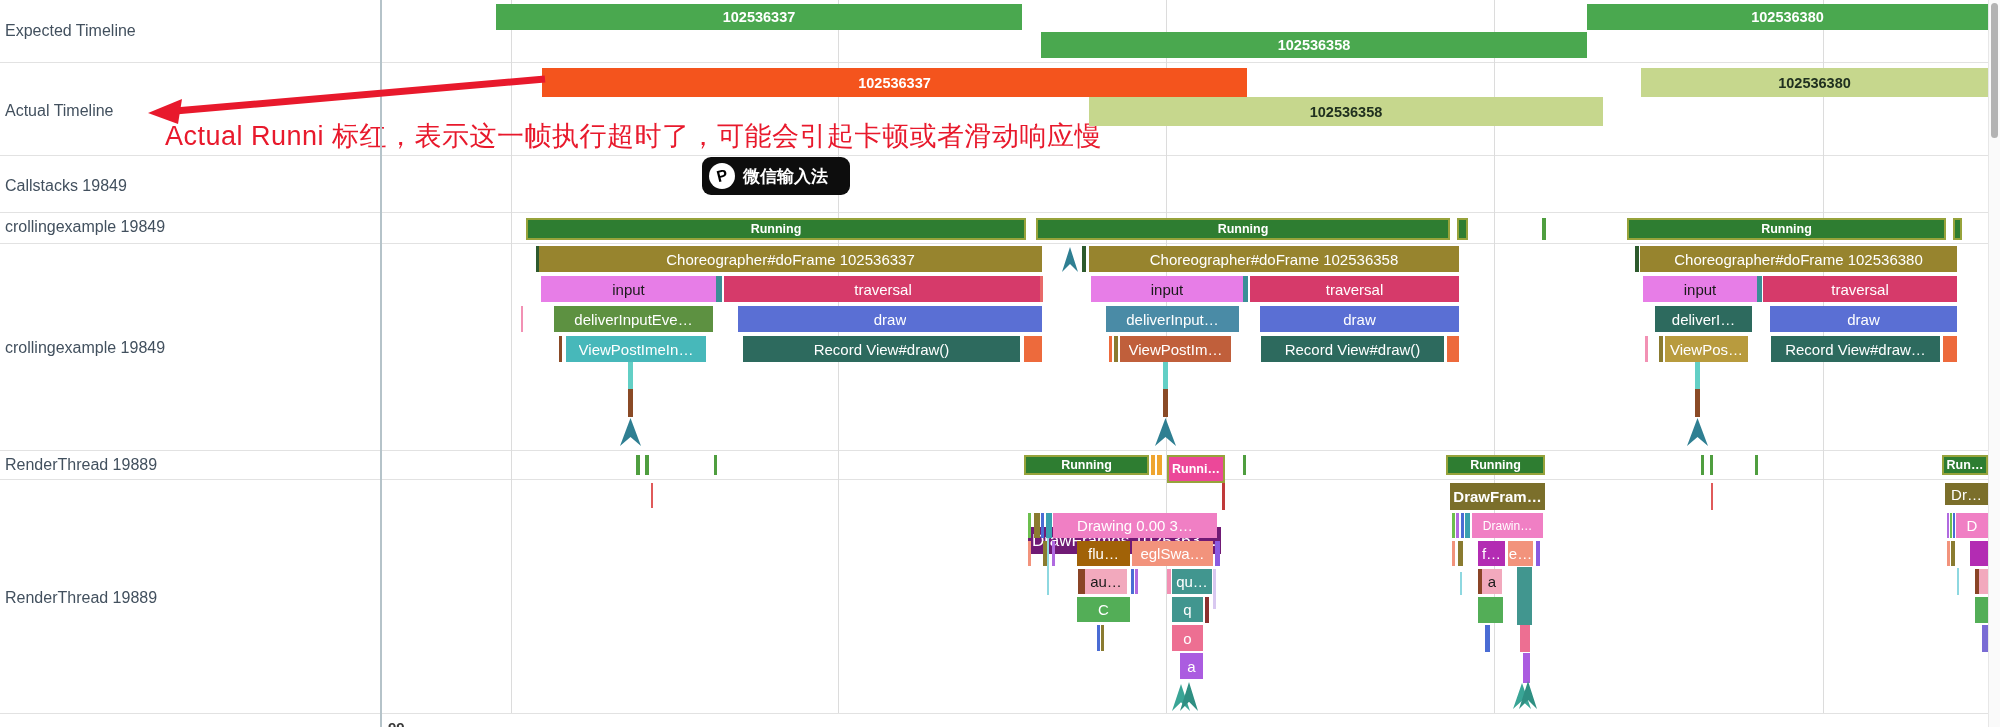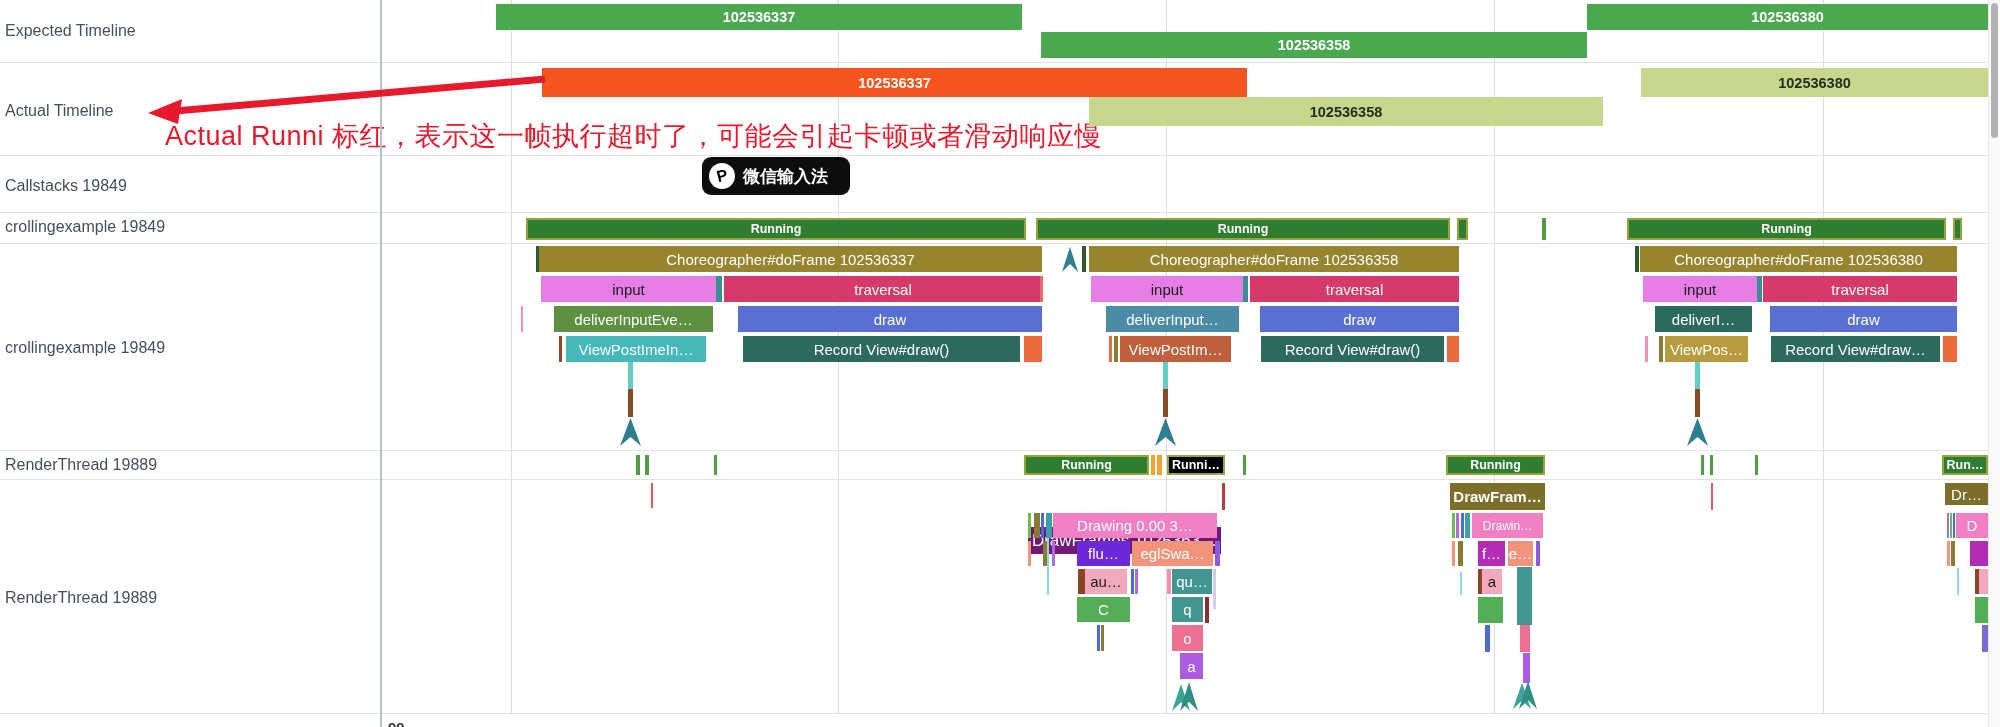--- a/index.html
+++ b/index.html
@@ -178,21 +178,21 @@
     </div>
     <div class="bar" style="left: 1943px; top: 336px; width: 14px; height: 26px; background: rgb(237, 106, 60);"></div>
     <div class="bar" style="left: 636px; top: 455px; width: 4px; height: 20px; background: rgb(79, 158, 63);"></div>
     <div class="bar" style="left: 645px; top: 455px; width: 4px; height: 20px; background: rgb(79, 158, 63);"></div>
     <div class="bar" style="left: 714px; top: 455px; width: 3px; height: 20px; background: rgb(79, 158, 63);"></div>
     <div class="bar" style="left: 1024px; top: 455px; width: 125px; height: 20px; background: rgb(46, 125, 49); color: rgb(255, 255, 255); font-size: 12.5px; font-weight: 700; border: 2px solid rgb(151, 163, 59);">
       <span>Running</span>
     </div>
     <div class="bar" style="left: 1151px; top: 455px; width: 4px; height: 20px; background: rgb(239, 165, 47);"></div>
     <div class="bar" style="left: 1157px; top: 455px; width: 5px; height: 20px; background: rgb(239, 165, 47);"></div>
-    <div class="bar" style="left: 1167px; top: 455px; width: 58px; height: 20px; background: #000000; color: rgb(255, 255, 255); font-size: 12.5px; font-weight: 700; border: 2px solid rgb(151, 163, 59); text-align: center;">
+    <div class="bar" style="left: 1167px; top: 455px; width: 58px; height: 28px; background: #ec4899; color: rgb(255, 255, 255); font-size: 12.5px; font-weight: 700; border: 2px solid rgb(151, 163, 59); text-align: center;">
       <span>Runni…</span>
     </div>
     <div class="bar" style="left: 1243px; top: 455px; width: 3px; height: 20px; background: rgb(79, 158, 63);"></div>
     <div class="bar" style="left: 1446px; top: 455px; width: 99px; height: 20px; background: rgb(46, 125, 49); color: rgb(255, 255, 255); font-size: 12.5px; font-weight: 700; border: 2px solid rgb(151, 163, 59);">
       <span>Running</span>
     </div>
     <div class="bar" style="left: 1701px; top: 455px; width: 3px; height: 20px; background: rgb(79, 158, 63);"></div>
     <div class="bar" style="left: 1710px; top: 455px; width: 3px; height: 20px; background: rgb(79, 158, 63);"></div>
     <div class="bar" style="left: 1755px; top: 455px; width: 3px; height: 20px; background: rgb(79, 158, 63);"></div>
     <div class="bar" style="left: 1942px; top: 455px; width: 46px; height: 20px; background: rgb(46, 125, 49); color: rgb(255, 255, 255); font-size: 12.5px; font-weight: 700; border: 2px solid rgb(151, 163, 59);">
@@ -207,21 +207,21 @@
     <div class="bar" style="left: 1028px; top: 513px; width: 3px; height: 25px; background: rgb(108, 191, 78);"></div>
     <div class="bar" style="left: 1034px; top: 513px; width: 6px; height: 25px; background: rgb(138, 123, 48);"></div>
     <div class="bar" style="left: 1041px; top: 513px; width: 3px; height: 25px; background: rgb(74, 108, 212);"></div>
     <div class="bar" style="left: 1046px; top: 513px; width: 6px; height: 25px; background: rgb(58, 160, 176);"></div>
     <div class="bar" style="left: 1053px; top: 513px; width: 164px; height: 25px; background: rgb(240, 127, 196); color: rgb(255, 255, 255); font-size: 15px;">
       <span>Drawing  0.00 3…</span>
     </div>
     <div class="bar" style="left: 1028px; top: 541px; width: 3px; height: 25px; background: rgb(242, 147, 124);"></div>
     <div class="bar" style="left: 1043px; top: 541px; width: 5px; height: 25px; background: rgb(138, 123, 48);"></div>
     <div class="bar" style="left: 1052px; top: 541px; width: 3px; height: 25px; background: rgb(176, 106, 224);"></div>
-    <div class="bar" style="left: 1077px; top: 541px; width: 53px; height: 25px; background: #6d28d9; color: rgb(255, 255, 255); font-size: 15px;">
+    <div class="bar" style="left: 1077px; top: 541px; width: 53px; height: 25px; background: #a16207; color: rgb(255, 255, 255); font-size: 15px;">
       <span>flu…</span>
     </div>
     <div class="bar" style="left: 1132px; top: 541px; width: 81px; height: 25px; background: rgb(242, 147, 124); color: rgb(255, 255, 255); font-size: 15px;">
       <span>eglSwa…</span>
     </div>
     <div class="bar" style="left: 1215px; top: 541px; width: 5px; height: 25px; background: rgb(138, 90, 224);"></div>
     <div class="bar" style="left: 1078px; top: 569px; width: 7px; height: 25px; background: rgb(138, 68, 38);"></div>
     <div class="bar" style="left: 1085px; top: 569px; width: 42px; height: 25px; background: rgb(242, 169, 189); color: rgb(26, 26, 26); font-size: 15px;">
       <span>au…</span>
     </div>

